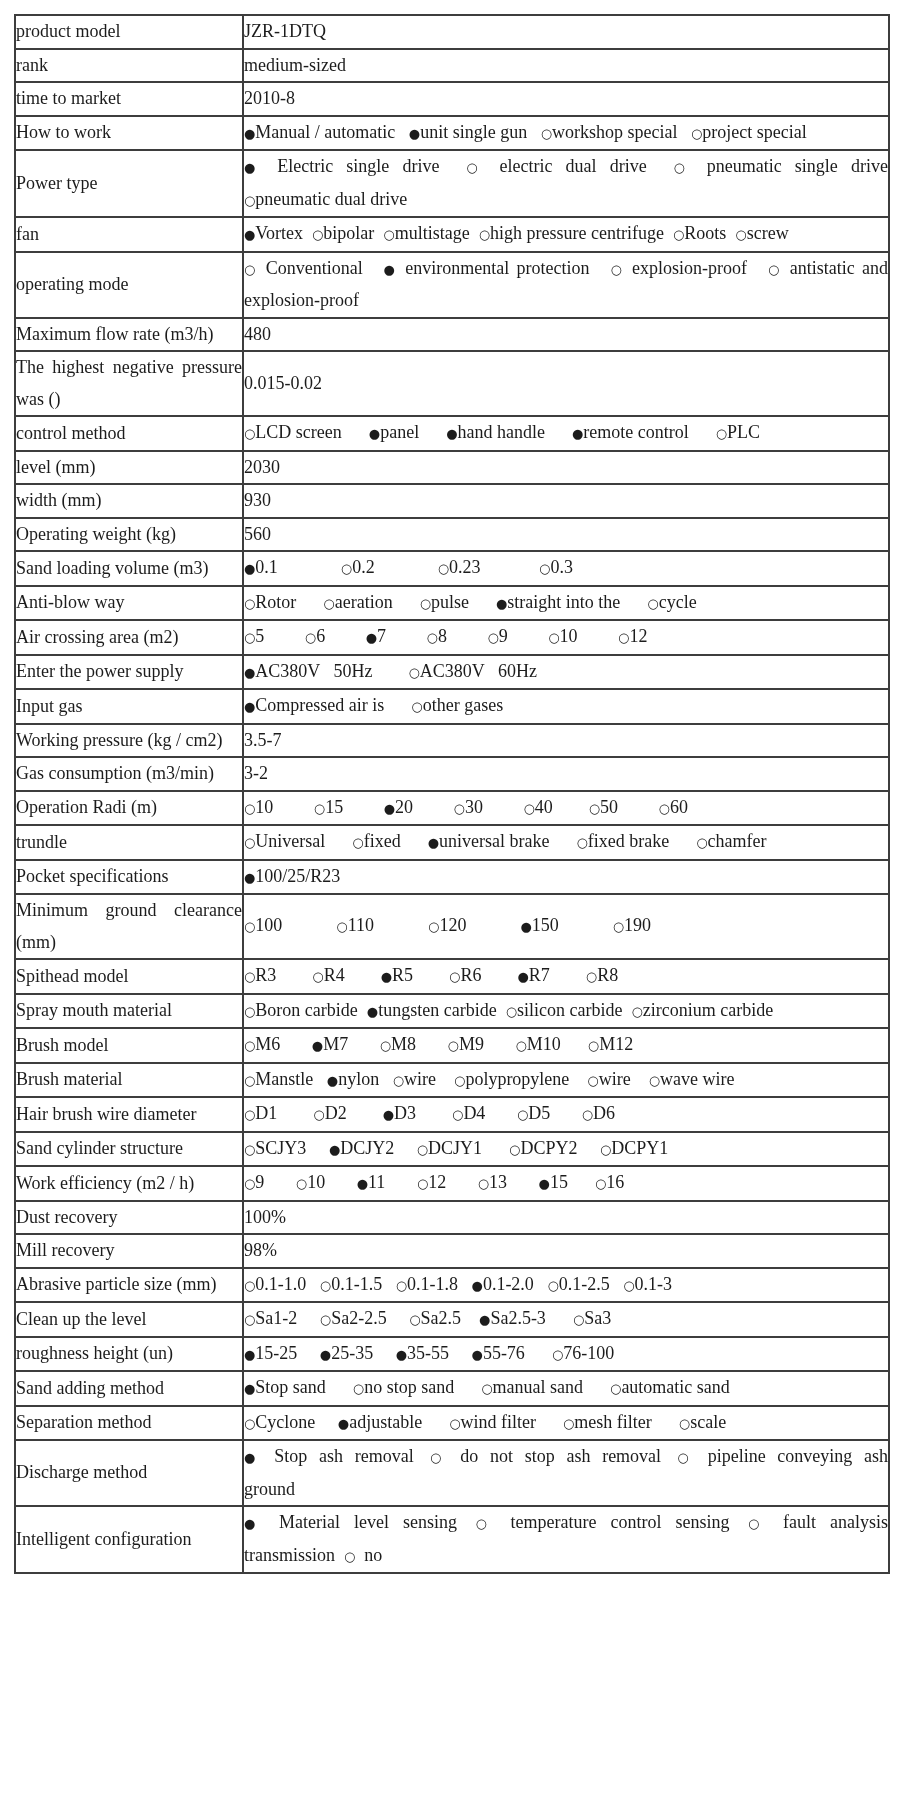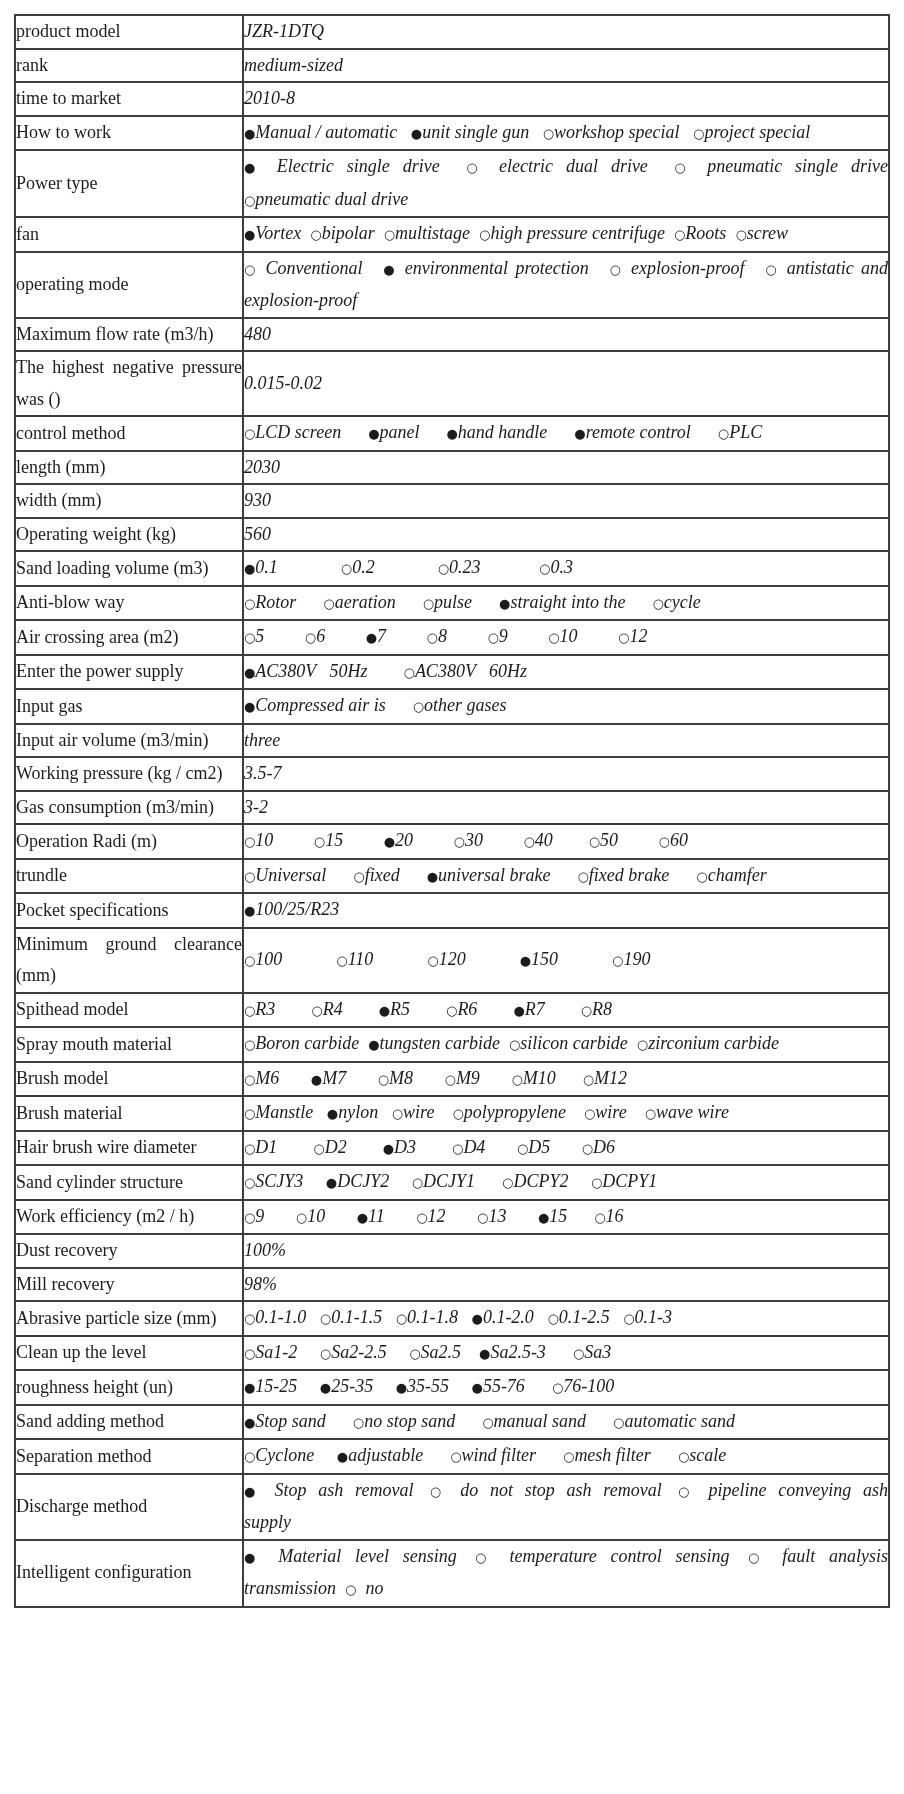--- a/index.html
+++ b/index.html
@@ -29,21 +29,20 @@
     font-size: 18px;
     line-height: 31.5px;
     padding: 0;
   }
   td.c-label {
     width: 226px;
     padding: 0 8px;
   }
   td.c-value {
     padding: 0 6px 0 11px;
-    font-style: italic;
   }
   .line.plain {
     white-space: pre;
     overflow: hidden;
   }
   .line.stretch {
     white-space: normal;
     text-align: justify;
     text-align-last: justify;
   }
@@ -136,21 +135,21 @@
         <tr>
           <td class="c-label">
             <div class="line plain">control method</div>
           </td>
           <td class="c-value">
             <div class="line plain"><span class="mk">○</span>LCD screen      <span class="mk">●</span>panel      <span class="mk">●</span>hand handle      <span class="mk">●</span>remote control      <span class="mk">○</span>PLC</div>
           </td>
         </tr>
         <tr>
           <td class="c-label">
-            <div class="line plain">length (mm)</div>
+            <div class="line plain">level (mm)</div>
           </td>
           <td class="c-value">
             <div class="line plain">2030</div>
           </td>
         </tr>
         <tr>
           <td class="c-label">
             <div class="line plain">width (mm)</div>
           </td>
           <td class="c-value">
@@ -196,28 +195,20 @@
           <td class="c-value">
             <div class="line plain"><span class="mk">●</span>AC380V   50Hz        <span class="mk">○</span>AC380V   60Hz</div>
           </td>
         </tr>
         <tr>
           <td class="c-label">
             <div class="line plain">Input gas</div>
           </td>
           <td class="c-value">
             <div class="line plain"><span class="mk">●</span>Compressed air is      <span class="mk">○</span>other gases</div>
-          </td>
-        </tr>
-        <tr>
-          <td class="c-label">
-            <div class="line plain">Input air volume (m3/min)</div>
-          </td>
-          <td class="c-value">
-            <div class="line plain">three</div>
           </td>
         </tr>
         <tr>
           <td class="c-label">
             <div class="line plain">Working pressure (kg / cm2)</div>
           </td>
           <td class="c-value">
             <div class="line plain">3.5-7</div>
           </td>
         </tr>
@@ -373,21 +364,21 @@
           <td class="c-value">
             <div class="line plain"><span class="mk">○</span>Cyclone     <span class="mk">●</span>adjustable      <span class="mk">○</span>wind filter      <span class="mk">○</span>mesh filter      <span class="mk">○</span>scale</div>
           </td>
         </tr>
         <tr>
           <td class="c-label">
             <div class="line plain">Discharge method</div>
           </td>
           <td class="c-value">
             <div class="line stretch"><span class="mk">●</span> Stop ash removal <span class="mk">○</span> do not stop ash removal <span class="mk">○</span> pipeline conveying ash</div>
-            <div class="line plain">supply</div>
+            <div class="line plain">ground</div>
           </td>
         </tr>
         <tr>
           <td class="c-label">
             <div class="line plain">Intelligent configuration</div>
           </td>
           <td class="c-value">
             <div class="line stretch"><span class="mk">●</span> Material level sensing <span class="mk">○</span> temperature control sensing <span class="mk">○</span> fault analysis</div>
             <div class="line plain">transmission  <span class="mk">○</span>  no</div>
           </td>

